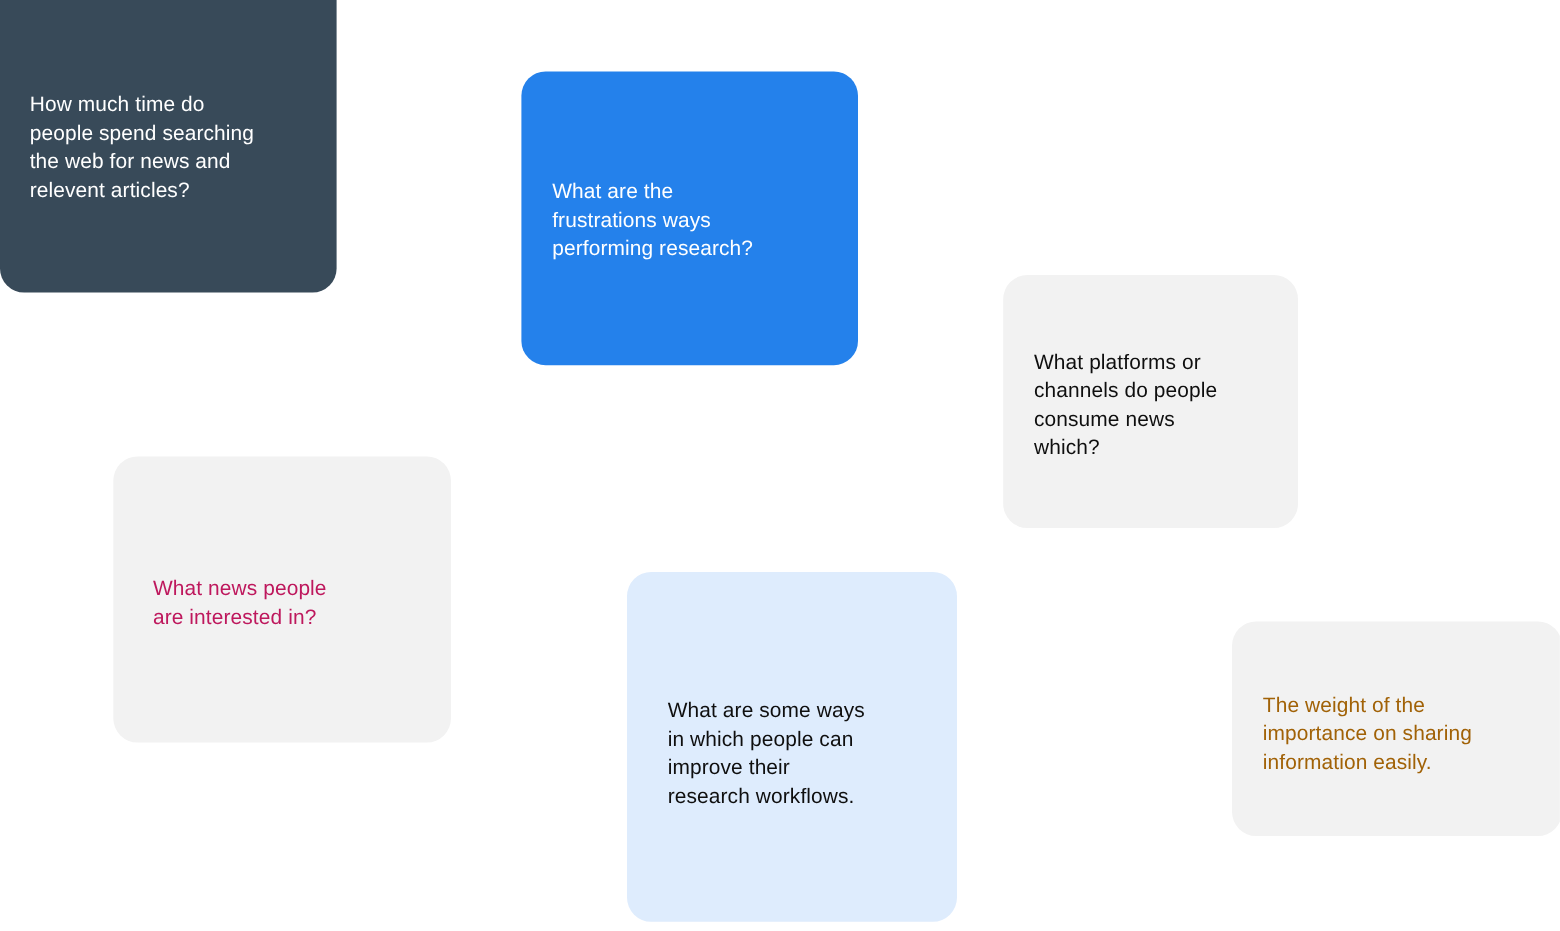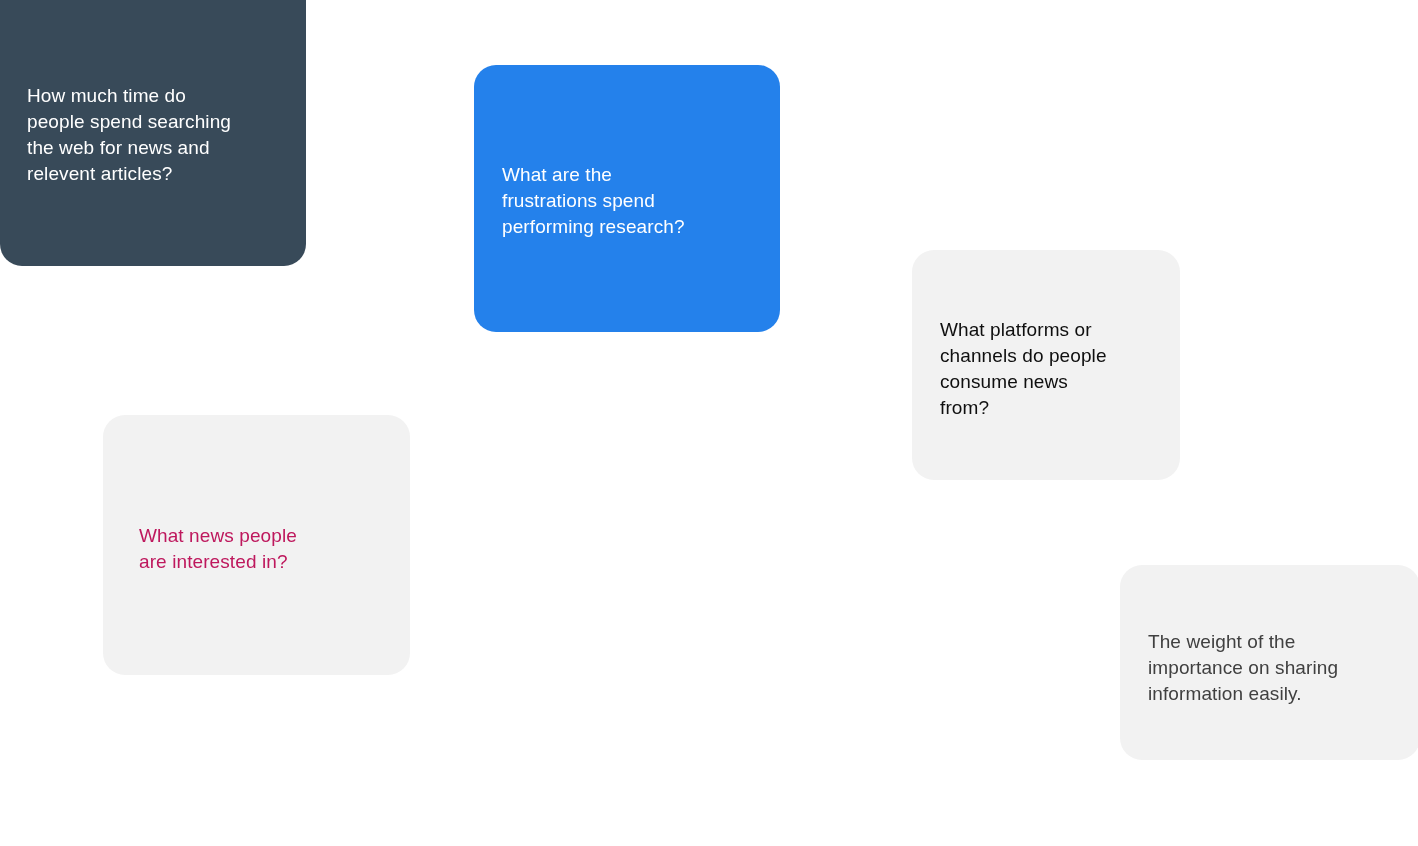--- a/index.html
+++ b/index.html
@@ -113,55 +113,61 @@
 
   
   #card-sharing {
     left: 1120px;
     top: 565px;
     width: 300px;
     height: 195px;
     background: #F2F2F2;
   }
   #card-sharing .note-text {
-    color: #404040;
+    color: #a16207;
     padding: 64px 0 0 28px;
     width: 252px;
   }
 </style>
 </head>
 <body>
 
 <div id="board">
 
   <div class="sticky" id="card-time">
     <span class="note-text">How much time do
 people spend searching
 the web for news and
 relevent articles?</span>
   </div>
 
   <div class="sticky" id="card-frustrations">
     <span class="note-text">What are the
-frustrations spend
+frustrations ways
 performing research?</span>
   </div>
 
   <div class="sticky" id="card-platforms">
     <span class="note-text">What platforms or
 channels do people
 consume news
-from?</span>
+which?</span>
   </div>
 
   <div class="sticky" id="card-interest">
     <span class="note-text">What news people
 are interested in?</span>
   </div>
 
+  <div class="sticky" id="card-workflows">
+    <span class="note-text">What are some ways
+in which people can
+improve their
+research workflows.</span>
+  </div>
 
   <div class="sticky" id="card-sharing">
     <span class="note-text">The weight of the
 importance on sharing
 information easily.</span>
   </div>
 
 </div>
 
 </body></html>

